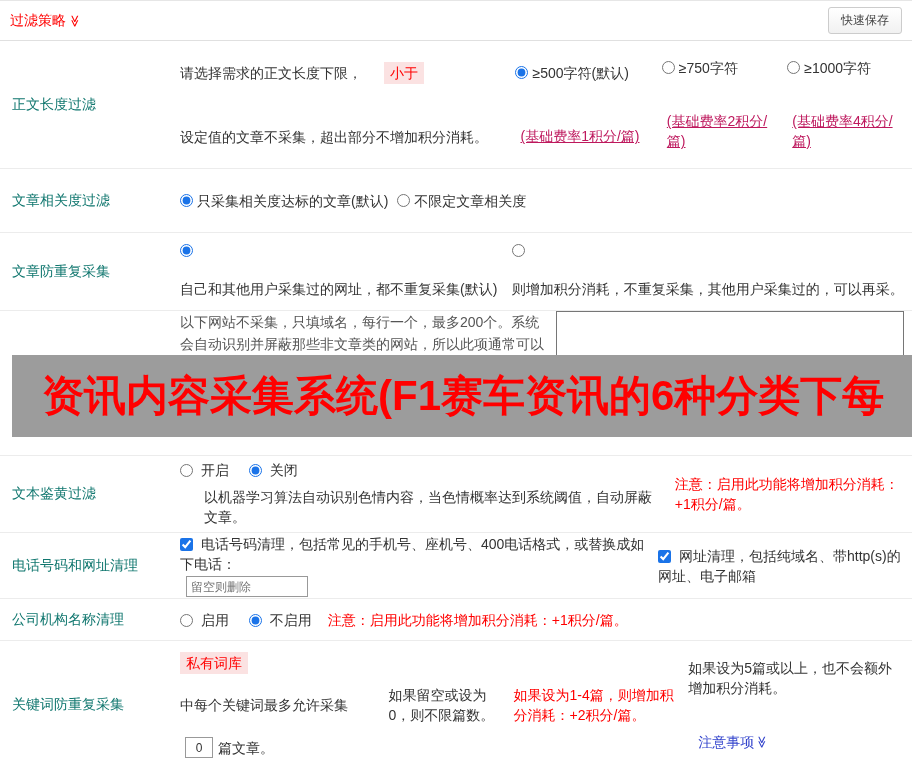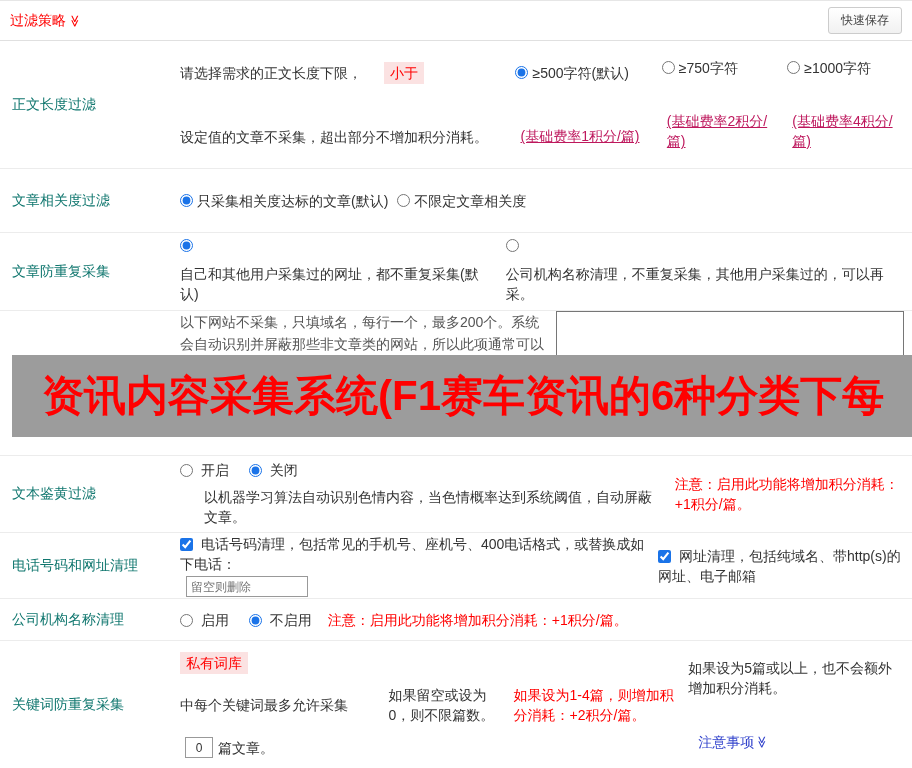--- a/index.html
+++ b/index.html
@@ -119,21 +119,21 @@
 
 <div class="row r3">
   <div class="row-label">文章防重复采集</div>
   <div class="row-content">
     <label class="line option">
       <input type="radio" name="dup" checked="" style="">
       <span>自己和其他用户采集过的网址，都不重复采集(默认)</span>
     </label>
     <label class="line option">
       <input type="radio" name="dup" style="">
-      <span>公司机构名称清理，不重复采集，其他用户采集过的，可以再采。</span>
+      <span>则增加积分消耗，不重复采集，其他用户采集过的，可以再采。</span>
     </label>
   </div>
 </div>
 
 <div class="row r4">
   <div class="row-label">目标网站过滤</div>
   <div class="row-content">
     <div class="desc">以下网站不采集，只填域名，每行一个，最多200个。系统会自动识别并屏蔽那些非文章类的网站，所以此项通常可以不设置。</div>
     <textarea class="sites-textarea" style=""></textarea>
   </div>

